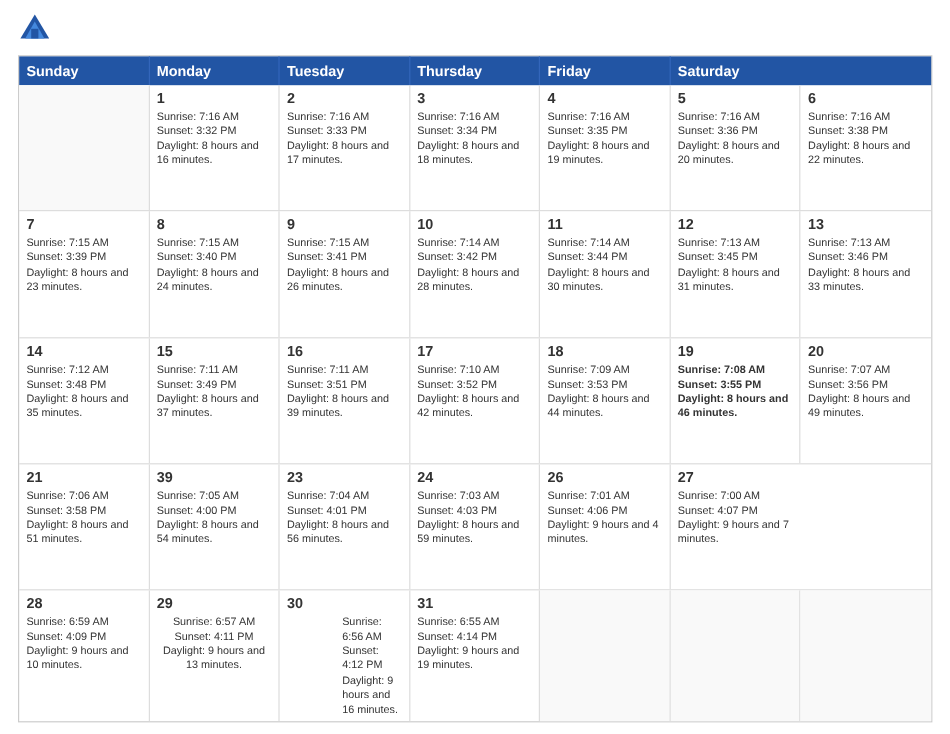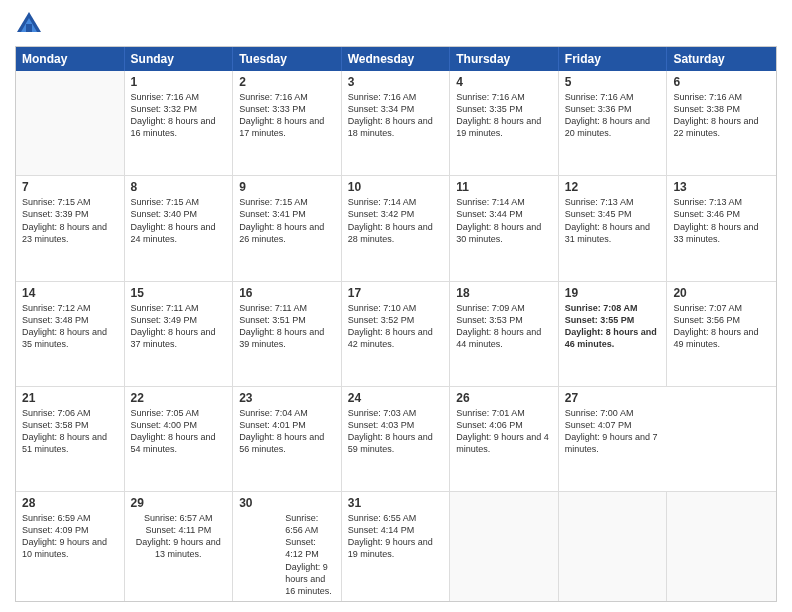--- a/index.html
+++ b/index.html
@@ -129,24 +129,23 @@
       </div>
     </div>
     <div class="title-section">
       <div class="month-title"></div>
       <div class="subtitle"></div>
     </div>
   </div>
 
   <div class="calendar">
     <div class="cal-header-row">
-    <div class="cal-header-cell">Monday</div>
-        <div class="cal-header-cell">Sunday</div>
+    <div class="cal-header-cell">Sunday</div>
+        <div class="cal-header-cell">Monday</div>
         <div class="cal-header-cell">Tuesday</div>
-        <div class="cal-header-cell">Wednesday</div>
         <div class="cal-header-cell">Thursday</div>
         <div class="cal-header-cell">Friday</div>
         <div class="cal-header-cell">Saturday</div>
       </div>
     <div class="cal-body">
     <div class="cal-row">
           <div class="cal-cell empty"></div>
           <div class="cal-cell">
             <div class="day-num">1</div>
             <div class="cell-text" style="white-space: pre-line;">Sunrise: 7:16 AM
@@ -273,21 +272,21 @@
           </div>
         </div>
         <div class="cal-row">
           <div class="cal-cell">
             <div class="day-num">21</div>
             <div class="cell-text" style="white-space: pre-line;">Sunrise: 7:06 AM
 Sunset: 3:58 PM
 Daylight: 8 hours and 51 minutes.</div>
           </div>
           <div class="cal-cell">
-            <div class="day-num">22</div>
+            <div class="day-num">39</div>
             <div class="cell-text" style="white-space: pre-line;">Sunrise: 7:05 AM
 Sunset: 4:00 PM
 Daylight: 8 hours and 54 minutes.</div>
           </div>
           <div class="cal-cell">
             <div class="day-num">23</div>
             <div class="cell-text" style="white-space: pre-line;">Sunrise: 7:04 AM
 Sunset: 4:01 PM
 Daylight: 8 hours and 56 minutes.</div>
           </div>

